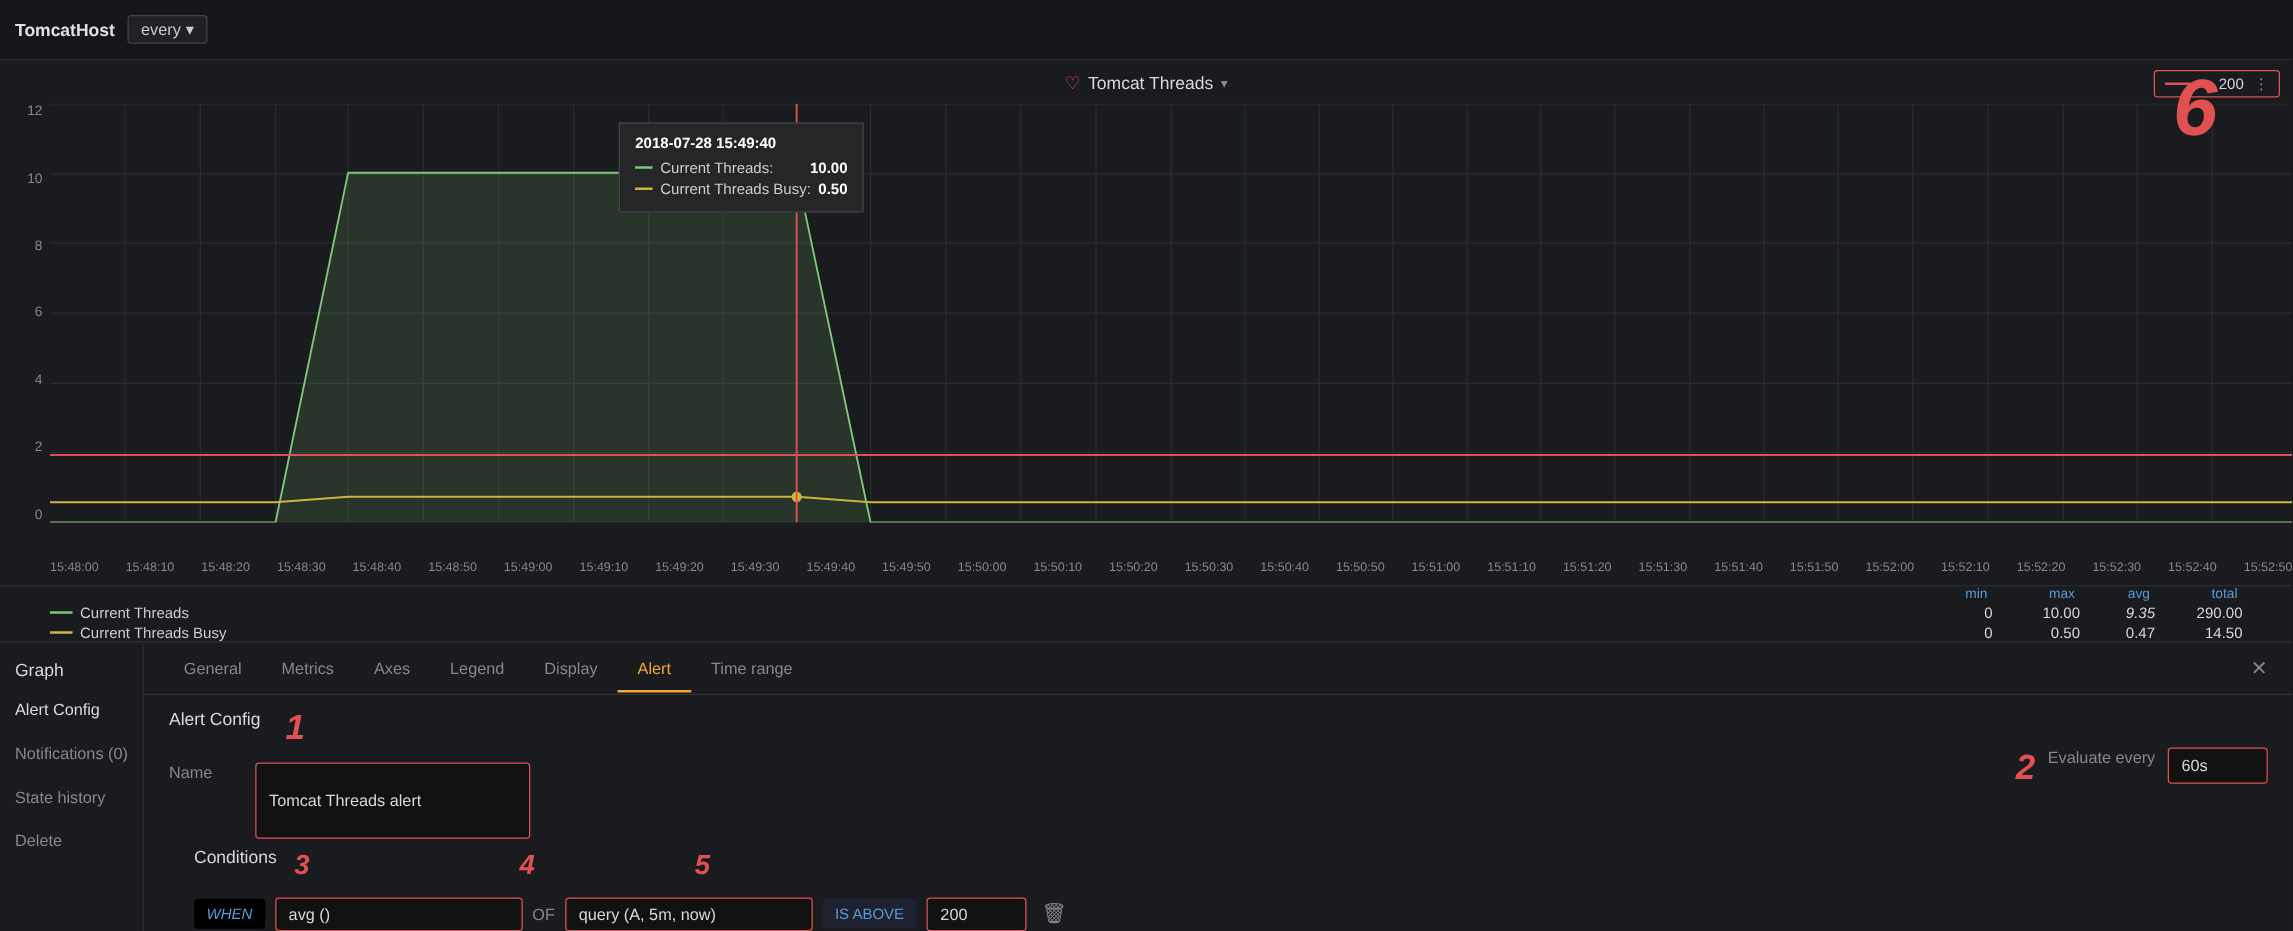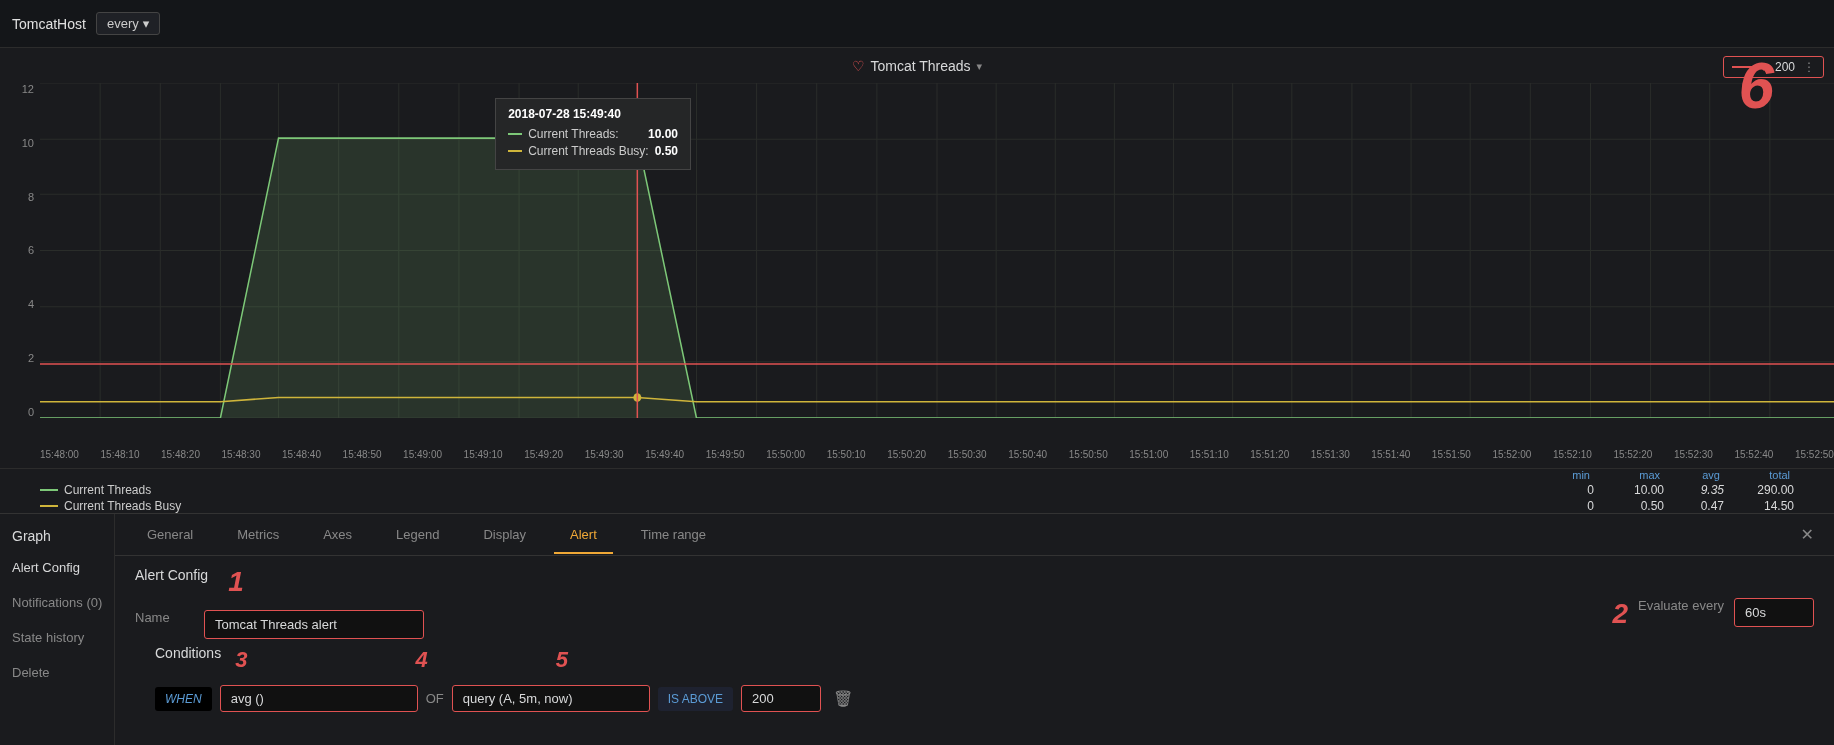--- a/index.html
+++ b/index.html
@@ -18,21 +18,21 @@
       background: #141619;
       display: flex;
       align-items: center;
       padding: 0 12px;
       height: 48px;
       border-bottom: 1px solid #2c2c2c;
     }
     .topnav-brand {
       color: #e0e0e0;
       font-size: 14px;
-      font-weight: 400;
+      font-weight: 700;
       margin-right: 10px;
     }
     .topnav-dropdown {
       background: #1f2126;
       border: 1px solid #444;
       color: #ccc;
       padding: 3px 10px;
       border-radius: 3px;
       font-size: 13px;
       cursor: pointer;
@@ -219,21 +219,21 @@
       flex-direction: column;
       padding: 0;
     }
 
     
     .tabs-bar {
       display: flex;
       align-items: center;
       border-bottom: 1px solid #333;
       padding: 0 16px;
-      gap: 12px;
+      gap: 0;
       height: 42px;
     }
     .tab {
       padding: 10px 16px;
       font-size: 13px;
       color: #888;
       cursor: pointer;
       border-bottom: 2px solid transparent;
       margin-bottom: -1px;
     }
@@ -262,21 +262,21 @@
     .form-label {
       font-size: 13px;
       color: #888;
       min-width: 45px;
     }
     .form-input {
       background: #111;
       border: 1px solid #e05252;
       border-radius: 3px;
       color: #d8d9da;
-      padding: 6px 10px;
+      padding: 22px 10px;
       font-size: 13px;
       width: 220px;
     }
     .form-input-sm {
       background: #111;
       border: 1px solid #e05252;
       border-radius: 3px;
       color: #d8d9da;
       padding: 6px 10px;
       font-size: 13px;

